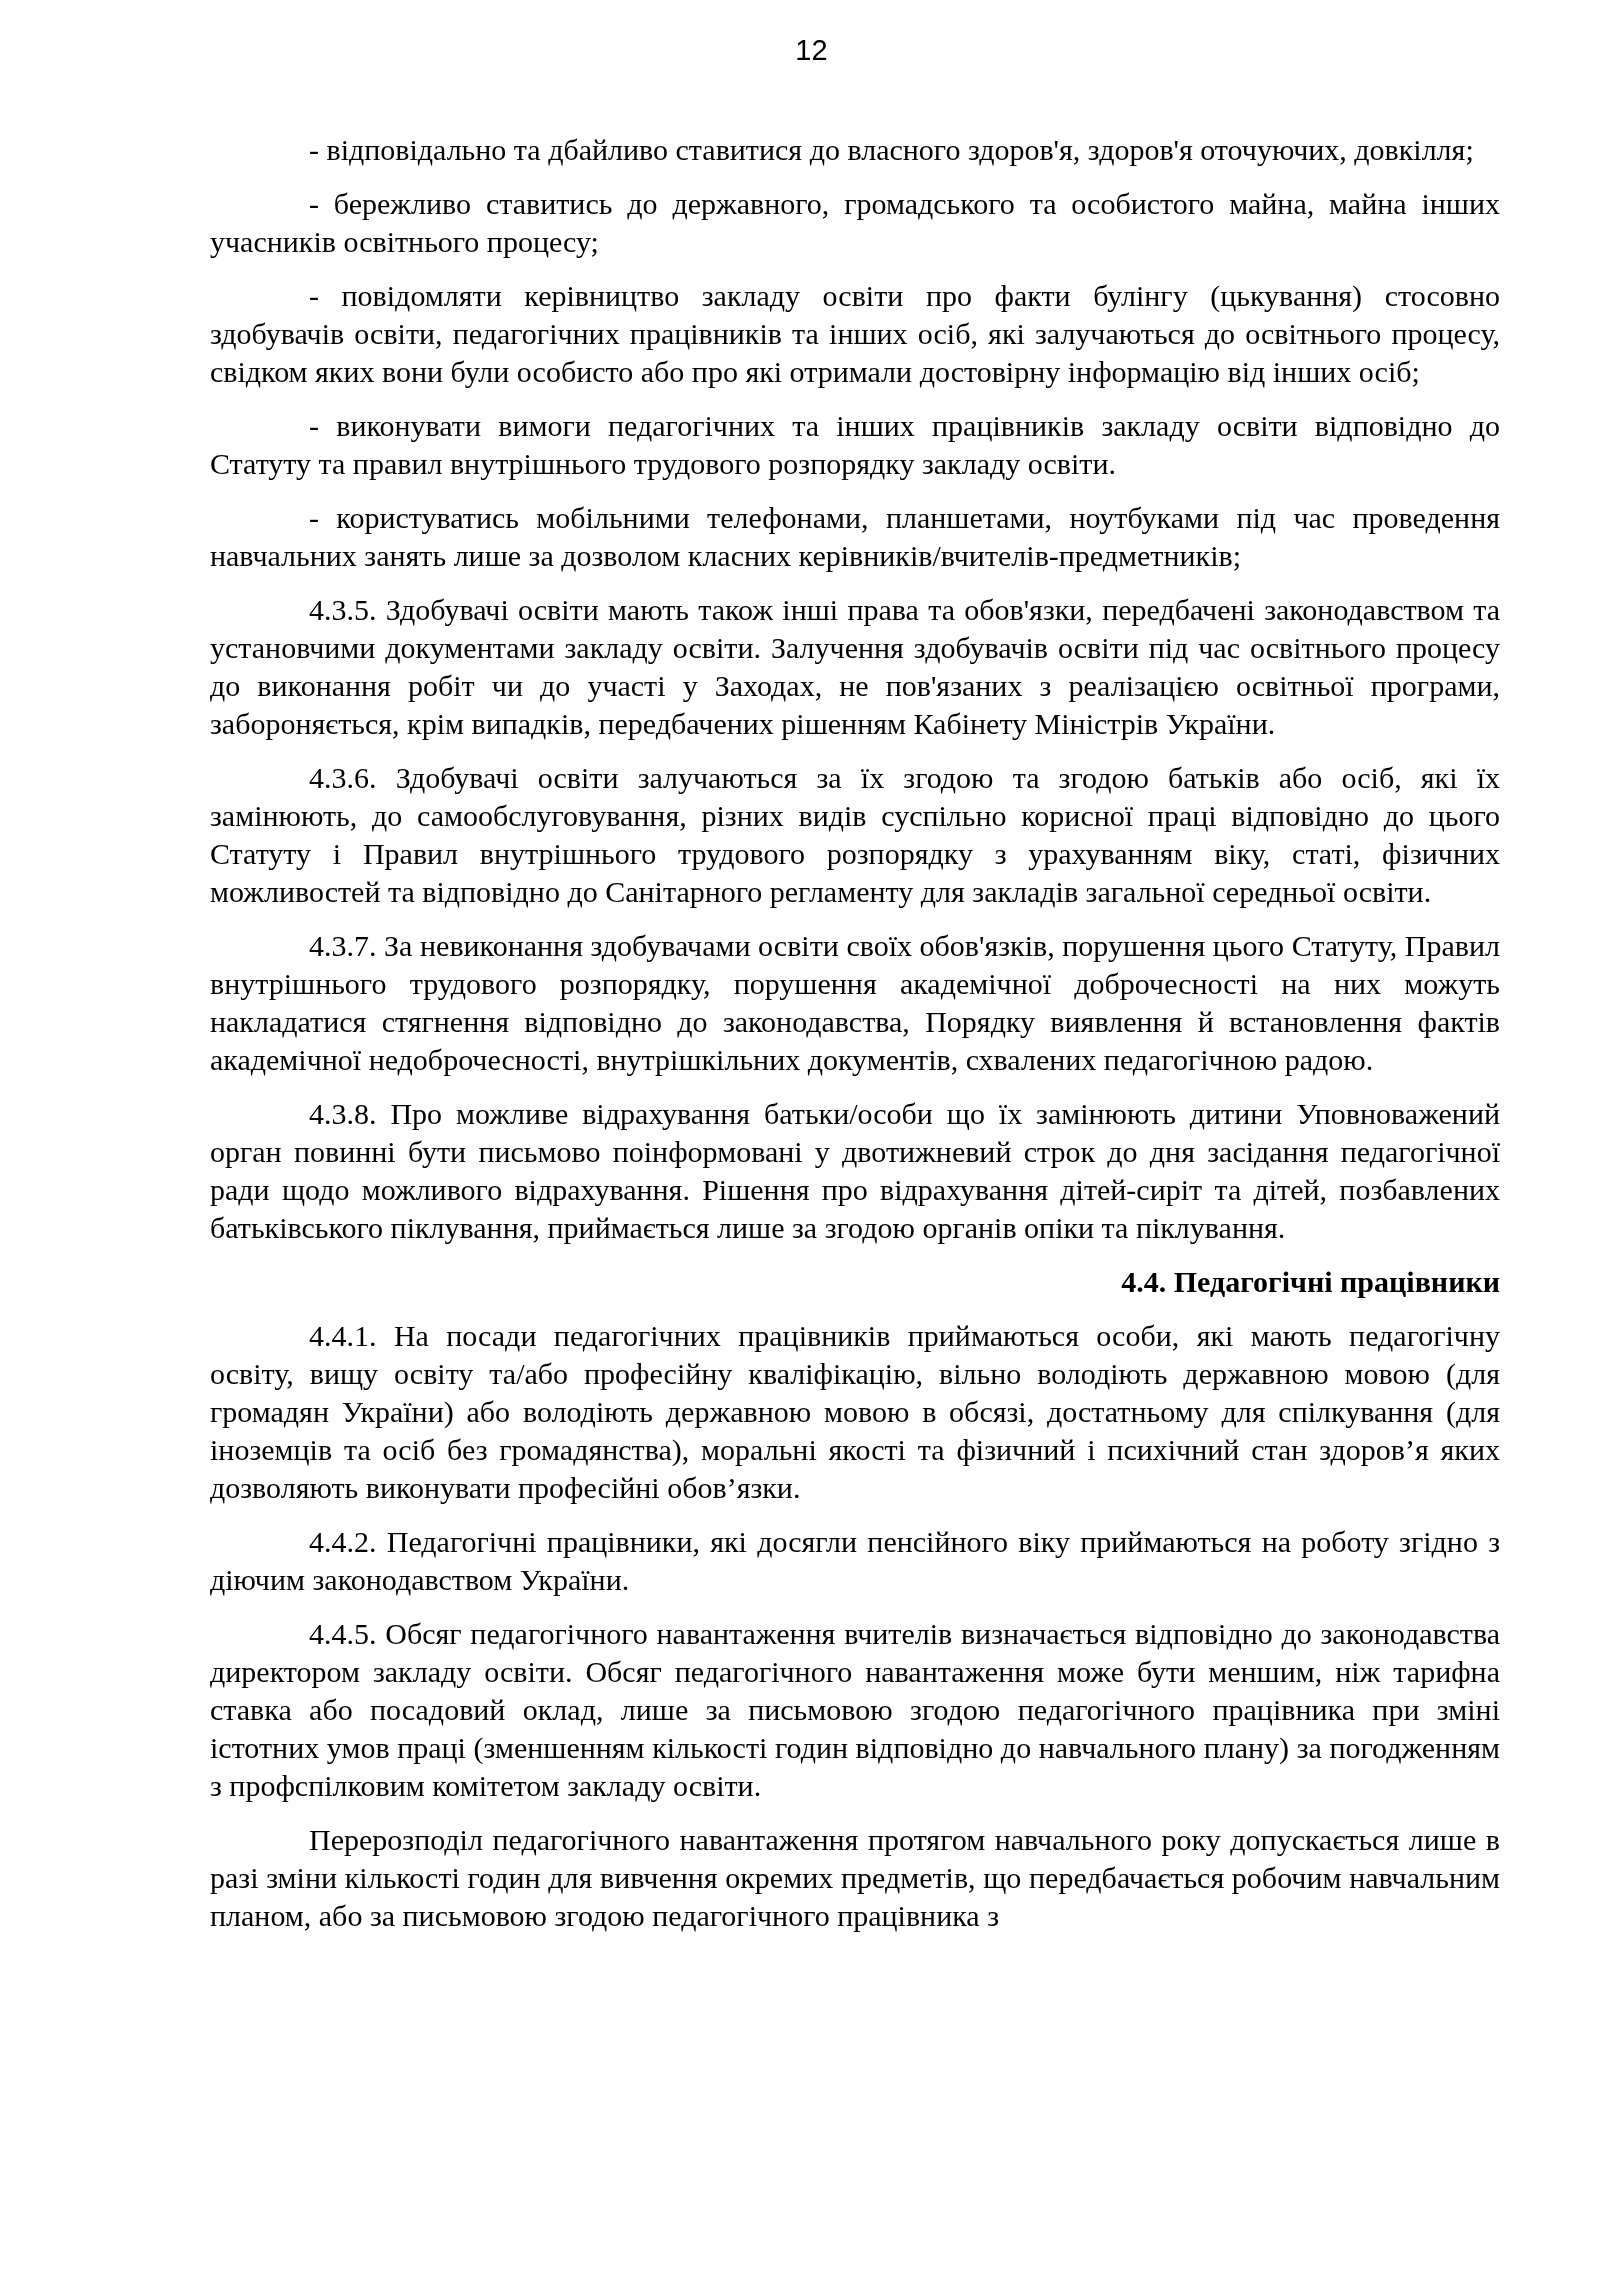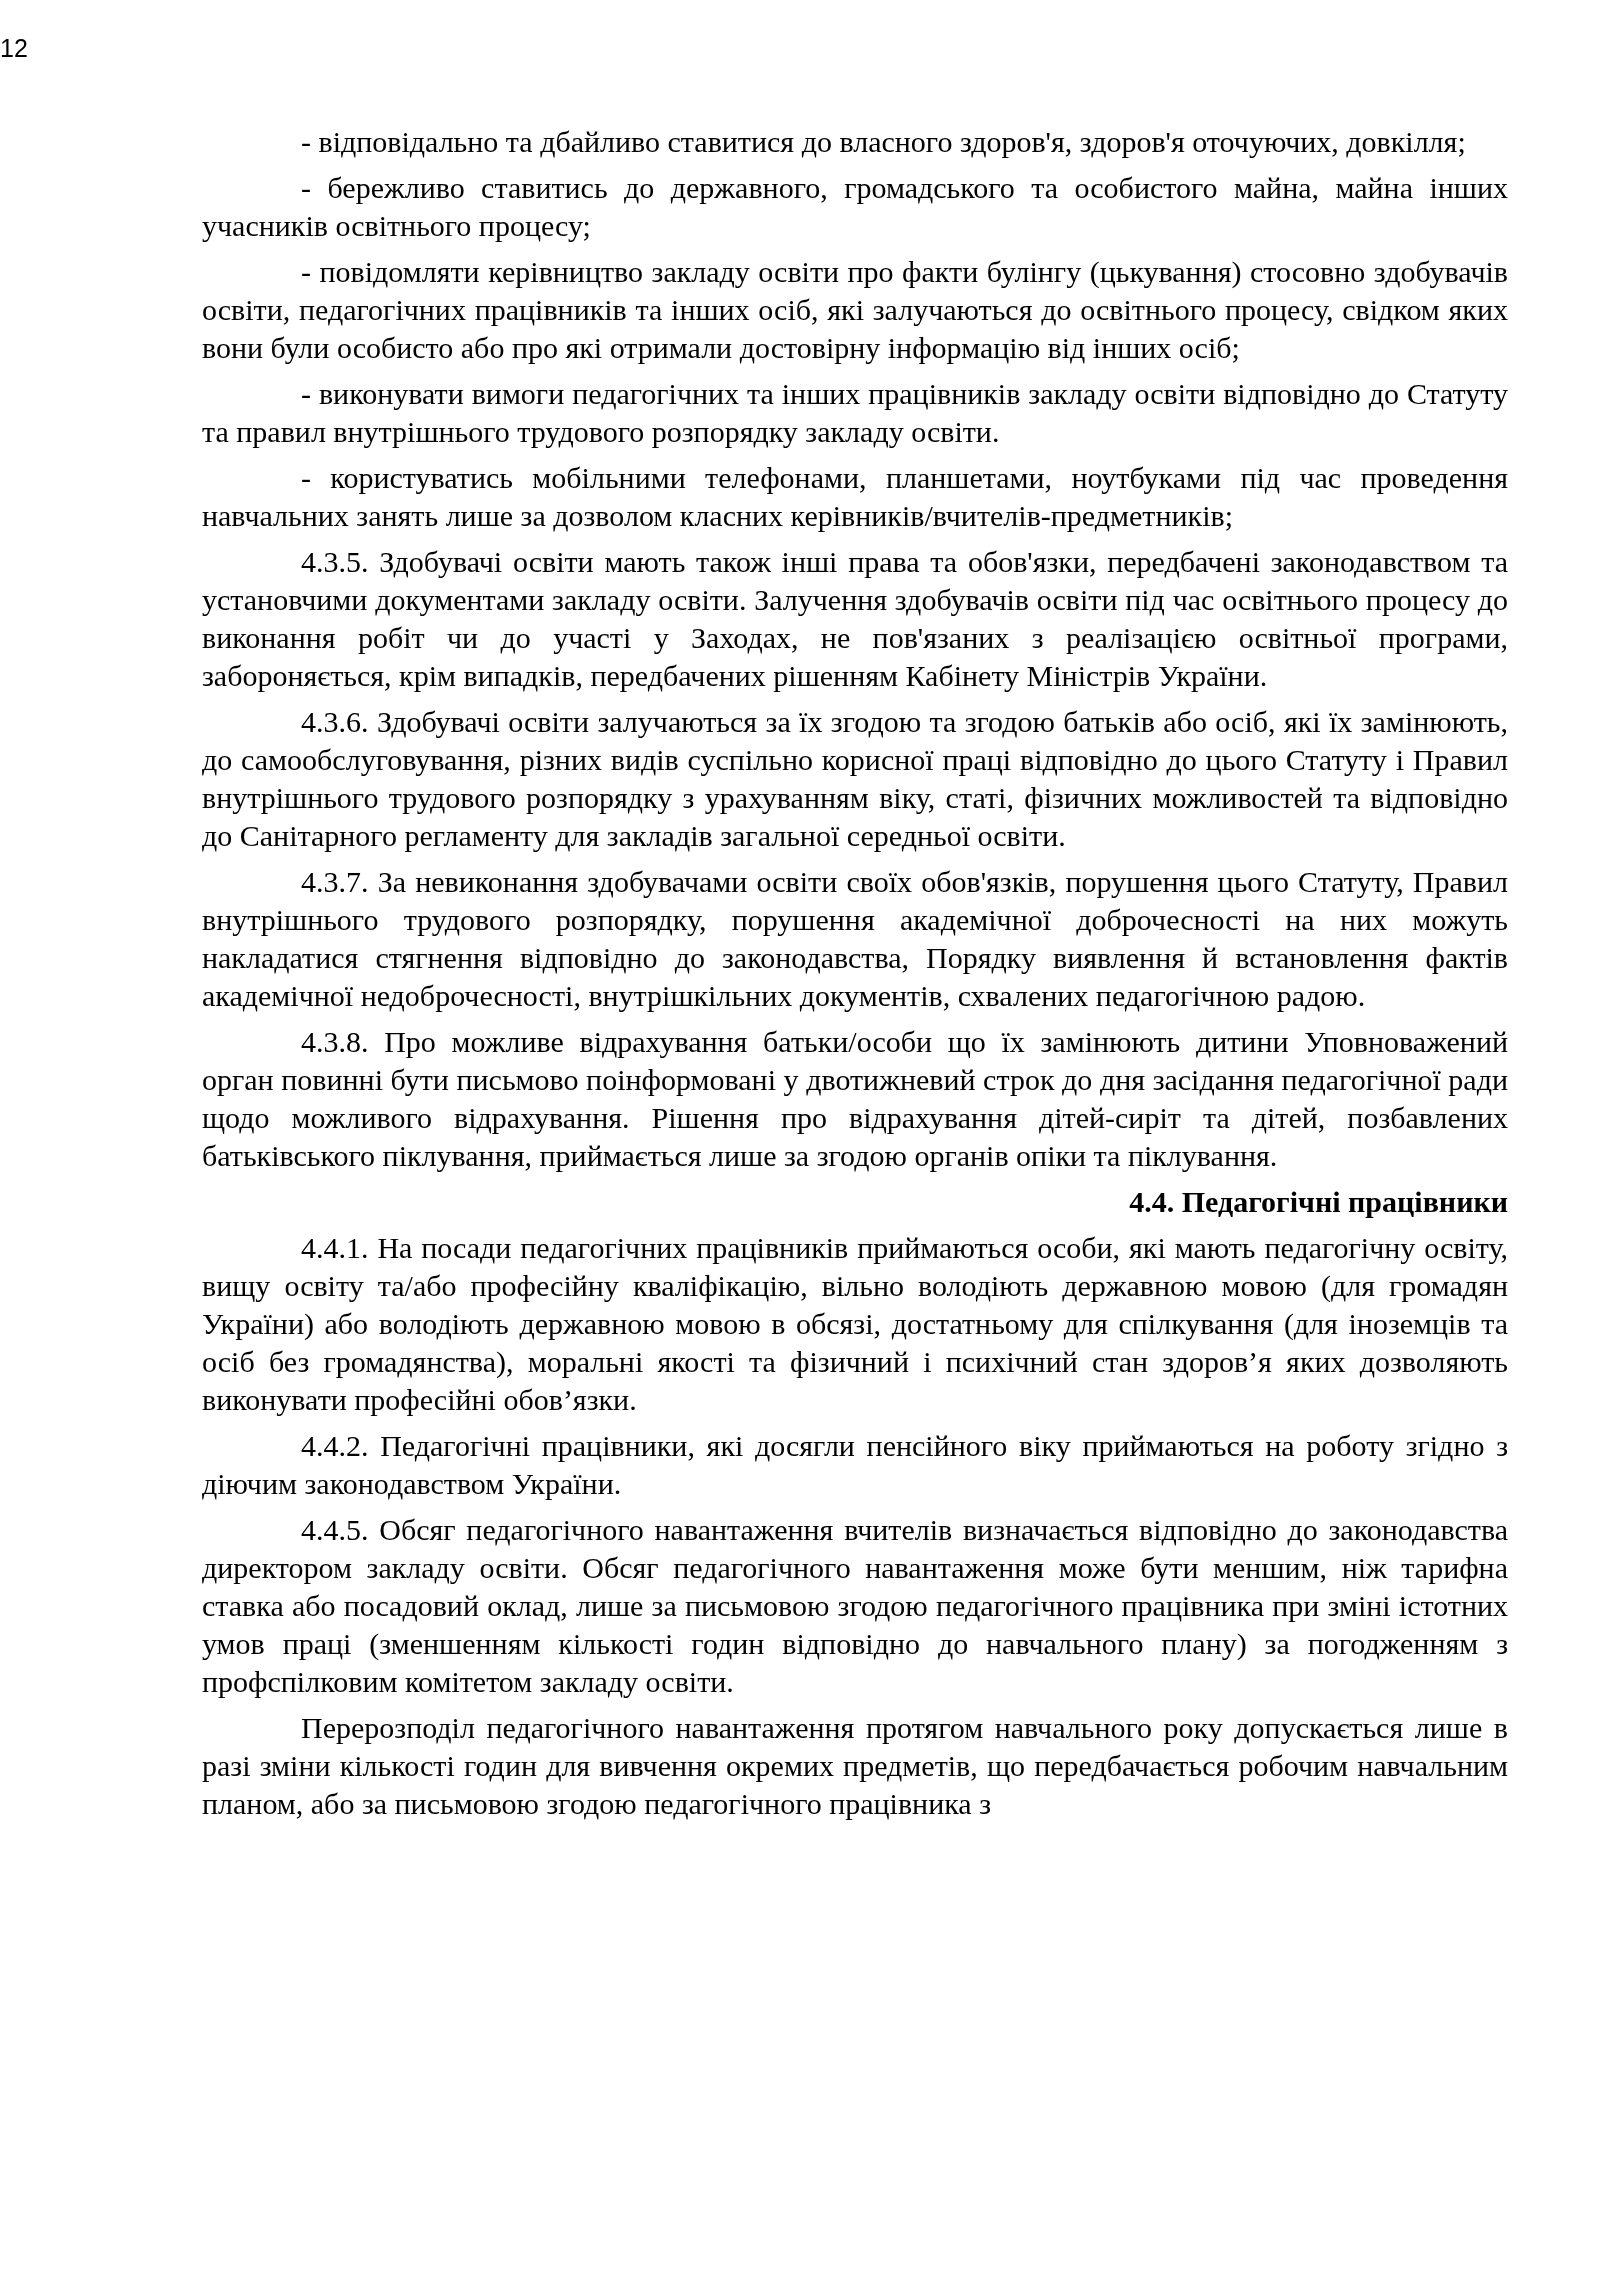--- a/index.html
+++ b/index.html
@@ -2,28 +2,28 @@
 <html style="font-size:10.5px"><head>
 <meta charset="utf-8">
 <style>
   html, body { margin: 0; padding: 0; background: #ffffff; }
   body { width: 1623px; height: 2295px; position: relative; overflow: hidden; }
   .page {
     position: absolute; left: 0; top: 0; width: 1623px; height: 2295px; background: #fff;
     font-family: "Liberation Serif", "DejaVu Serif", serif; color: #000;
   }
   .page-number {
-    position: absolute; top: 34px; left: 0; width: 1623px; text-align: left;
-    font-family: "Liberation Sans", "DejaVu Sans", sans-serif; font-size: 25px;
+    position: absolute; top: 34px; left: 0; width: 1623px; text-align: center;
+    font-family: "Liberation Sans", "DejaVu Sans", sans-serif; font-size: 29px;
   }
   .body-text {
     position: absolute; left: 194px; top: 115px; width: 1322px;
     font-size: 30px; line-height: 38px; text-align: justify;
   }
-  .body-text p { margin: 8px; text-indent: 99px; font-family: Liberation Serif, serif; }
+  .body-text p { margin: 16px; text-indent: 99px; font-family: Liberation Serif, serif; }
   .body-text p.heading { font-weight: bold; text-align: right; }
 </style>
 </head>
 <body>
 
 <div class="page">
   <div class="page-number">12</div>
   <div class="body-text">
     <p>- відповідально та дбайливо ставитися до власного здоров'я, здоров'я оточуючих, довкілля;</p>
     <p>- бережливо ставитись до державного, громадського та особистого майна, майна інших учасників освітнього процесу;</p>

